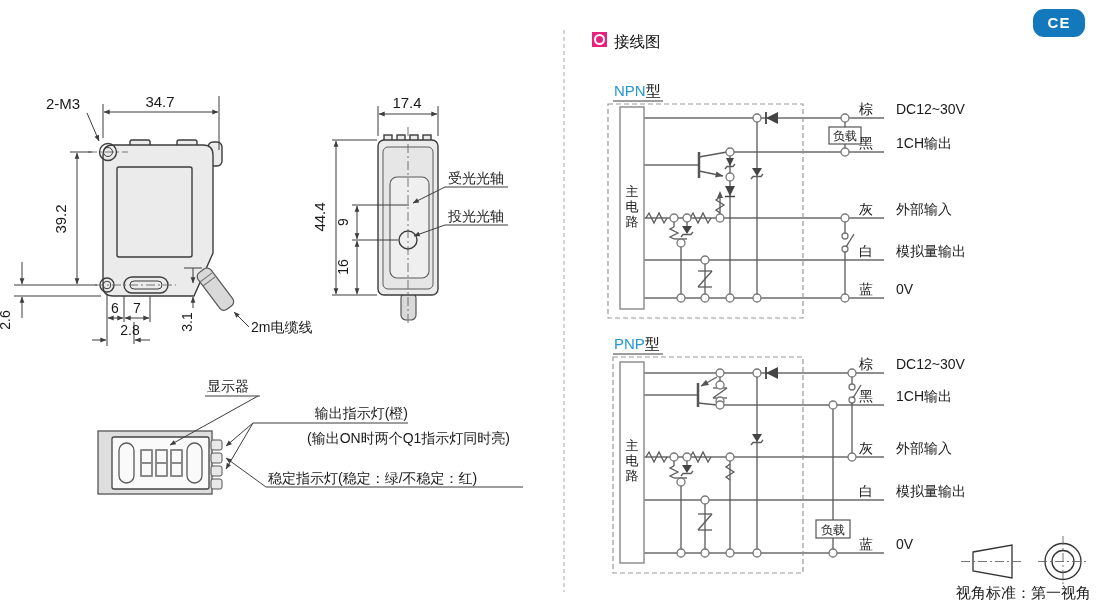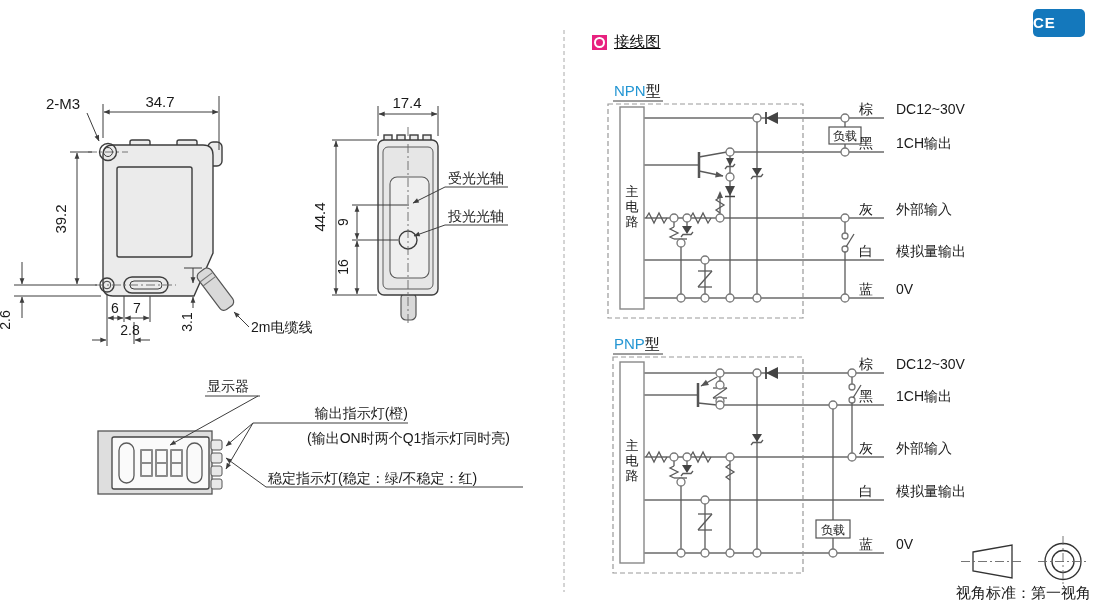--- a/index.html
+++ b/index.html
@@ -15,23 +15,23 @@
   .fillbody{fill:#ebebeb;stroke:#3d3d3d;stroke-width:1.4;}
   .thin{stroke:#3d3d3d;stroke-width:1;fill:none;}
   .cdash{stroke:#666;stroke-width:0.9;fill:none;stroke-dasharray:9 3 2 3;}
   .wire{stroke:#8f8f8f;stroke-width:2;fill:none;}
   .cmp{stroke:#5a5a5a;stroke-width:1.3;fill:none;}
   .node{fill:#fff;stroke:#777;stroke-width:1.3;}
   .dashbox{fill:none;stroke:#999;stroke-width:1.2;stroke-dasharray:5 3;}
   .seg{stroke:#8a8a8a;stroke-width:2;fill:none;stroke-linecap:round;}
   
   .ce-badge{position:absolute;left:1033px;top:9px;width:52px;height:28px;background:#1478bc;
-            border-radius:5px;color:#fff;font-weight:bold;font-size:15px;line-height:28px;
-            letter-spacing:1px;}
-  .sec-header{position:absolute;left:592px;top:32px;display:flex;align-items:center;text-decoration:underline;}
+            border-radius:11px;color:#fff;font-weight:bold;font-size:15px;line-height:28px;
+            text-align:center;letter-spacing:1px;}
+  .sec-header{position:absolute;left:592px;top:32px;display:flex;}
   .sec-icon{width:15px;height:15px;background:#e8217f;display:flex;align-items:center;
             justify-content:center;}
   .sec-icon-ring{width:7px;height:7px;border:2px solid #fff;border-radius:50%;}
   .sec-title{margin-left:7px;font-size:15.5px;color:#111;}
 </style>
 </head>
 <body>
 
 <div id="canvas">
 

